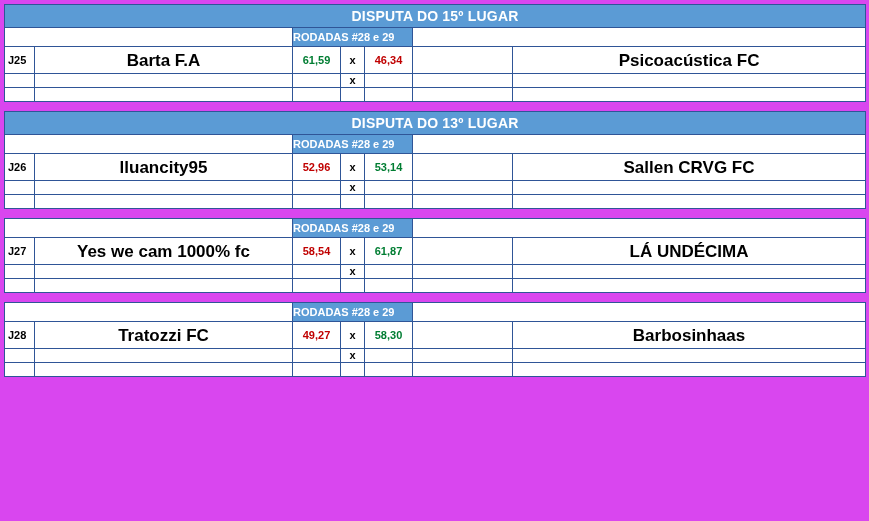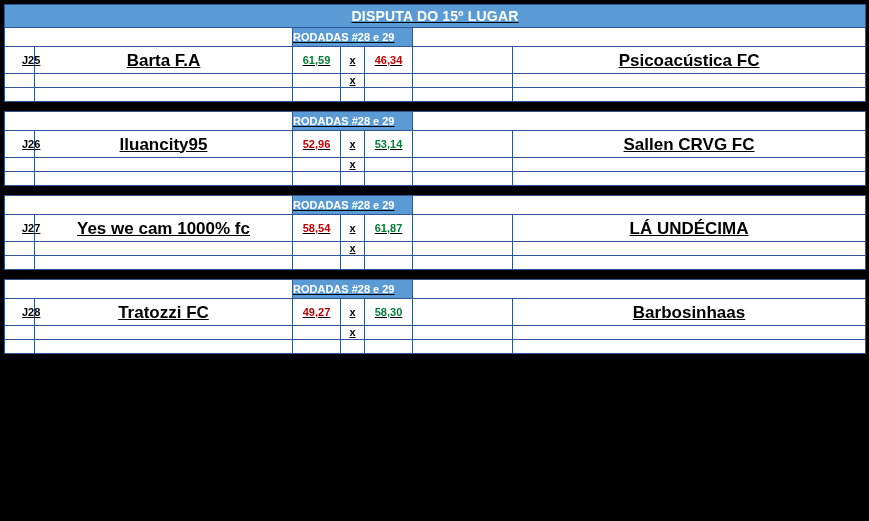--- a/index.html
+++ b/index.html
@@ -10,22 +10,21 @@
   body {
     width: 869px;
     height: 521px;
     font-family: "Liberation Sans", sans-serif;
     overflow: hidden;
   }
   .sheet {
     width: 869px;
     height: 521px;
     position: relative;
-    background: #000000;
-    text-decoration: underline;
+    background: #d946ef;
   }
   .match-block {
     width: 861px;
     margin: 0 0 0 4px;
     border-collapse: collapse;
     table-layout: fixed;
   }
   .spacer {
     height: 9px;
   }
@@ -59,21 +58,21 @@
     text-align: left;
   }
   .data-row td {
     height: 26px;
     background: #ffffff;
   }
   .code-cell {
     font-weight: bold;
     font-size: 11px;
     text-align: left;
-    padding-left: 17px;
+    padding-left: 3px;
     color: #000;
   }
   .team-cell {
     font-weight: bold;
     font-size: 17px;
     text-align: center;
     color: #000;
   }
   .score-cell {
     font-weight: bold;
@@ -172,20 +171,23 @@
     <colgroup>
       <col style="width:30px">
       <col style="width:258px">
       <col style="width:48px">
       <col style="width:24px">
       <col style="width:48px">
       <col style="width:100px">
       <col style="width:353px">
     </colgroup>
     <tbody>
+      <tr class="title-row">
+        <td colspan="7">DISPUTA DO 13º LUGAR</td>
+      </tr>
       <tr class="round-row">
         <td colspan="2" class="blank-cell"></td>
         <td colspan="3" class="round-label">RODADAS #28 e 29</td>
         <td colspan="2" class="blank-cell"></td>
       </tr>
       <tr class="data-row">
         <td class="code-cell">J26</td>
         <td class="team-cell">lluancity95</td>
         <td class="score-cell score-home">52,96</td>
         <td class="x-cell">x</td>

